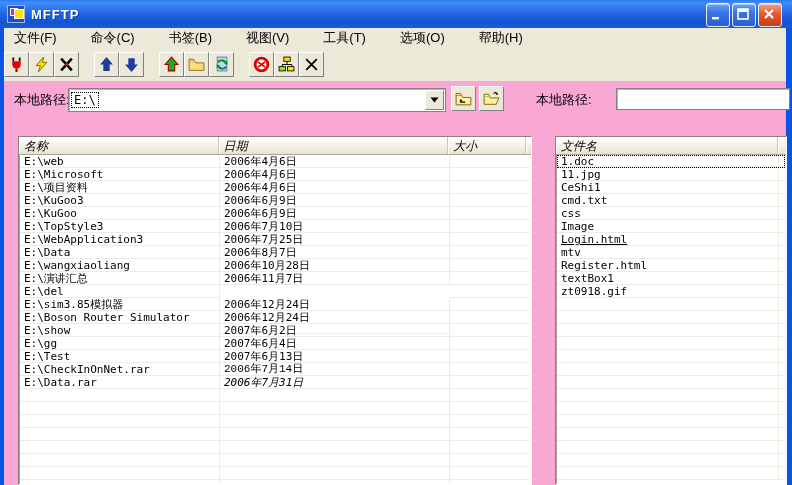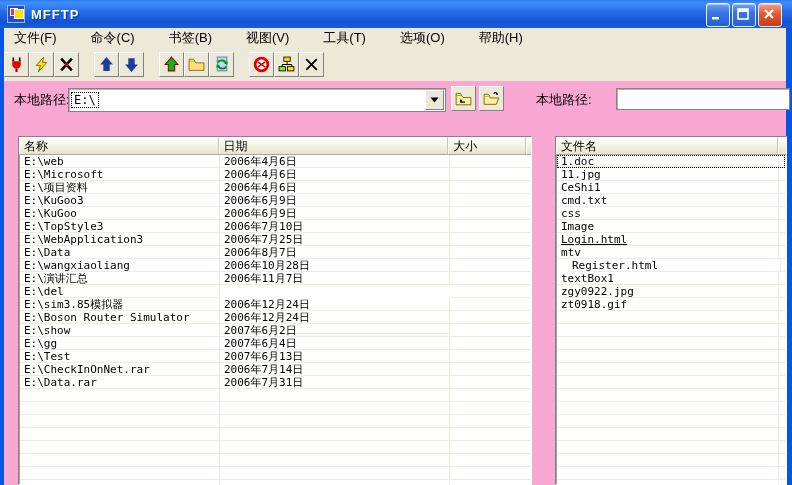--- a/index.html
+++ b/index.html
@@ -53,21 +53,21 @@
   #server-path-label{position:absolute;left:532px;top:7px;}
   #server-path-input{position:absolute;left:612px;top:4px;width:168px;height:20px;background:#fff;
     border:1px solid #848284;box-shadow:inset 1px 1px 0 #B8B5A8;font-size:12px;
     font-family:"DejaVu Sans Mono",monospace;padding:0 2px;}
   
   .panel{position:absolute;top:136px;bottom:0;background:#fff;
     border:1px solid;border-color:#848284 #FFFFFF #FFFFFF #848284;
     box-shadow:inset 1px 1px 0 #A5A299;overflow:hidden;}
   #local-panel{left:18px;width:512px;}
   #remote-panel{left:555px;width:230px;}
-  .lv-header{display:flex;height:17px;border-bottom:1px solid #ACA899;}
+  .lv-header{display:flex;height:17px;border-bottom:1px solid #ACA899;font-style:italic;}
   .lv-hcell{background:linear-gradient(180deg,#FFFFFF 0%,#F4F1E4 55%,#E6E2D2 100%);
     border-right:1px solid #C9C6B6;box-shadow:inset 1px 1px 0 #fff;
     font-size:12px;color:#000;padding:1px 0 0 5px;box-sizing:border-box;
     white-space:nowrap;overflow:hidden;cursor:default;}
   .lv-hcell.filler{flex:1;border-right:none;}
   .lv-body{position:absolute;left:1px;right:1px;top:18px;bottom:0;overflow:hidden;}
   .lv-row{display:flex;height:13px;line-height:13px;font-family:"DejaVu Sans Mono",monospace;
     font-size:11px;color:#000;white-space:nowrap;cursor:default;}
   .lv-cell{border-right:1px solid #EFECDF;border-bottom:1px solid #EFECDF;
     padding-left:4px;box-sizing:border-box;overflow:hidden;}
@@ -326,26 +326,26 @@
           <div class="lv-cell" style="width: 230px;">2007年6月4日</div>
           <div class="lv-cell last"></div>
         </div>
         <div class="lv-row">
           <div class="lv-cell" style="width: 200px;">E:\Test</div>
           <div class="lv-cell" style="width: 230px;">2007年6月13日</div>
           <div class="lv-cell last"></div>
         </div>
         <div class="lv-row">
           <div class="lv-cell" style="width: 200px;">E:\CheckInOnNet.rar</div>
-          <div class="lv-cell" style="width: 230px;">2006年7月14日</div>
+          <div class="lv-cell" style="width: 230px; font-family: Liberation Mono, monospace;">2006年7月14日</div>
           <div class="lv-cell last"></div>
         </div>
         <div class="lv-row">
           <div class="lv-cell" style="width: 200px;">E:\Data.rar</div>
-          <div class="lv-cell" style="width: 230px;">2006年7月31日</div>
+          <div class="lv-cell" style="width: 230px; font-style: italic;">2006年7月31日</div>
           <div class="lv-cell last"></div>
         </div>
         <div class="lv-row">
           <div class="lv-cell" style="width: 200px;"></div>
           <div class="lv-cell" style="width: 230px;"></div>
           <div class="lv-cell last"></div>
         </div>
         <div class="lv-row">
           <div class="lv-cell" style="width: 200px;"></div>
           <div class="lv-cell" style="width: 230px;"></div>
@@ -416,32 +416,28 @@
         </div>
         <div class="lv-row">
           <div class="lv-cell" style="width: 222px; text-decoration: underline;">Login.html</div>
           <div class="lv-cell last"></div>
         </div>
         <div class="lv-row">
           <div class="lv-cell" style="width: 222px;">mtv</div>
           <div class="lv-cell last"></div>
         </div>
         <div class="lv-row">
-          <div class="lv-cell" style="width: 222px; margin-left: 11px;">Register.html</div>
+          <div class="lv-cell" style="width: 222px;">Register.html</div>
           <div class="lv-cell last"></div>
         </div>
         <div class="lv-row">
           <div class="lv-cell" style="width: 222px;">textBox1</div>
           <div class="lv-cell last"></div>
         </div>
         <div class="lv-row">
-          <div class="lv-cell" style="width: 222px;">zgy0922.jpg</div>
-          <div class="lv-cell last"></div>
-        </div>
-        <div class="lv-row">
           <div class="lv-cell" style="width: 222px;">zt0918.gif</div>
           <div class="lv-cell last"></div>
         </div>
         <div class="lv-row">
           <div class="lv-cell" style="width: 222px;"></div>
           <div class="lv-cell last"></div>
         </div>
         <div class="lv-row">
           <div class="lv-cell" style="width: 222px;"></div>
           <div class="lv-cell last"></div>

